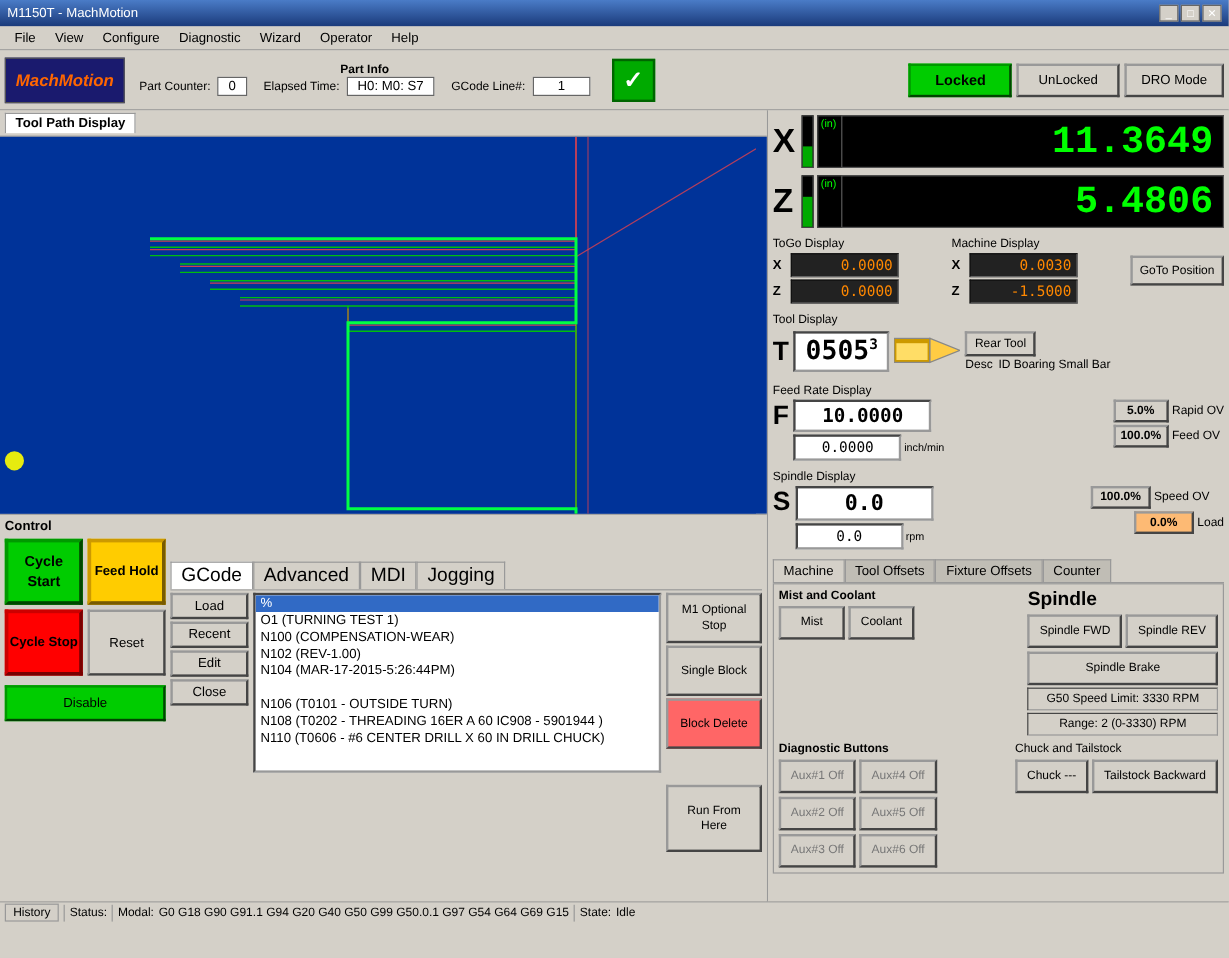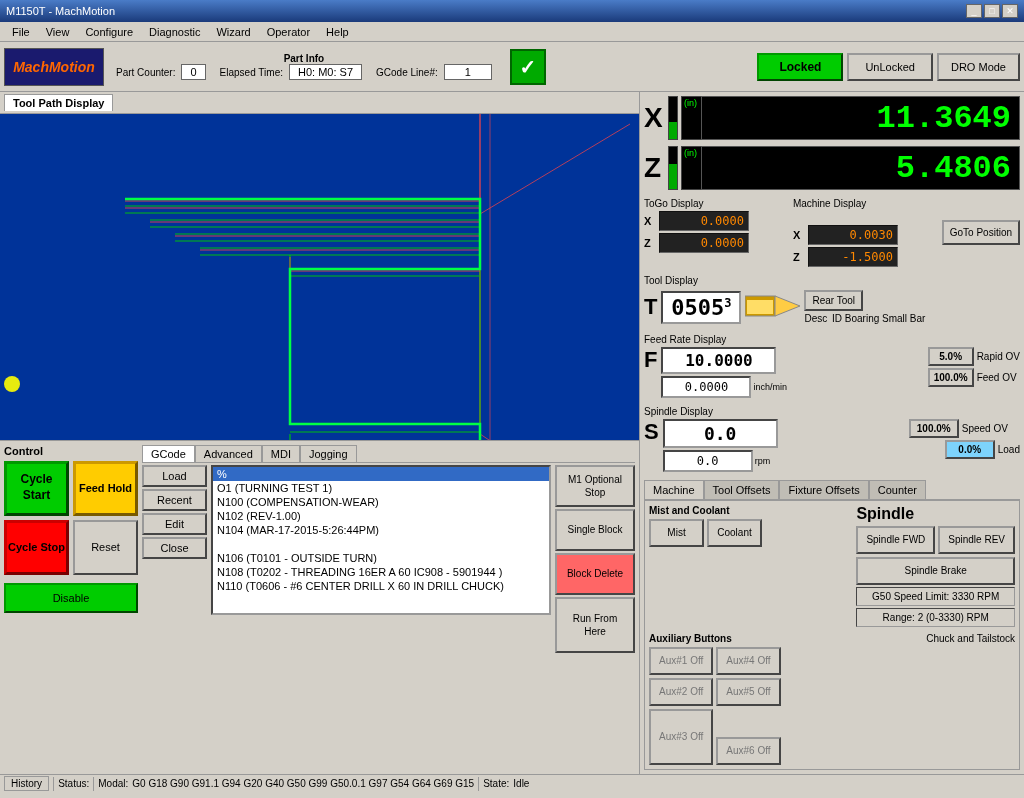--- a/index.html
+++ b/index.html
@@ -42,21 +42,21 @@
     
     
     .btn-cycle-start { background: #00cc00; border: 3px outset #009900; color: black; font-weight: bold; font-size: 12px; width: 65px; height: 55px; cursor: pointer; line-height: 1.2; }
     .btn-feed-hold { background: #ffcc00; border: 3px outset #cc9900; color: black; font-weight: bold; font-size: 11px; width: 65px; height: 55px; cursor: pointer; line-height: 1.2; }
     .btn-cycle-stop { background: #ff0000; border: 3px outset #cc0000; color: black; font-weight: bold; font-size: 11px; width: 65px; height: 55px; cursor: pointer; line-height: 1.2; }
     .btn-reset { background: #d4d0c8; border: 2px outset #999; font-size: 11px; width: 65px; height: 55px; cursor: pointer; }
     .btn-disable { background: #00cc00; border: 2px outset #009900; font-size: 11px; width: 65px; height: 30px; cursor: pointer; margin-top: 4px; }
     
     
     .gcode-tabs { display: flex; border-bottom: 1px solid #999; margin-bottom: 2px; }
-    .gcode-tab { background: #d4d0c8; border: 1px solid #999; border-bottom: none; padding: 2px 8px; font-size: 11px; cursor: pointer; }
+    .gcode-tab { background: #d4d0c8; border: 1px solid #999; border-bottom: none; padding: 2px 8px; font-size: 16px; cursor: pointer; margin-top: 35px; }
     .gcode-tab.active { background: white; }
     .gcode-listbox { border: 2px inset #999; background: white; height: 150px; overflow-y: auto; font-size: 11px; }
     .gcode-item { padding: 1px 4px; cursor: pointer; }
     .gcode-item.selected { background: #316ac5; color: white; }
     .gcode-btn { background: #d4d0c8; border: 2px outset #999; padding: 3px 8px; font-size: 11px; cursor: pointer; width: 65px; text-align: center; }
     .right-btn { background: #d4d0c8; border: 2px outset #999; padding: 4px 6px; font-size: 11px; cursor: pointer; width: 80px; text-align: center; line-height: 1.2; }
     .right-btn.red { background: #ff6666; }
     
     
     .status-bar { background: #d4d0c8; border-top: 1px solid #999; height: 18px; display: flex; align-items: center; padding: 0 4px; font-size: 10px; }
@@ -246,21 +246,21 @@
                 <div class="gcode-item">&nbsp;</div>
                 <div class="gcode-item">N106 (T0101 - OUTSIDE TURN)</div>
                 <div class="gcode-item">N108 (T0202 - THREADING 16ER A 60 IC908 - 5901944 )</div>
                 <div class="gcode-item">N110 (T0606 - #6 CENTER DRILL X 60  IN DRILL CHUCK)</div>
               </div>
             </div>
             <div style="display:flex; flex-direction:column; gap:2px;">
               <button class="right-btn" style="font-size:10px; line-height:1.3; height:42px;">M1 Optional Stop</button>
               <button class="right-btn" style="font-size:10px; line-height:1.3; height:42px;">Single Block</button>
               <button class="right-btn red" style="font-size:10px; line-height:1.3; height:42px;">Block Delete</button>
-              <button class="right-btn" style="font-size:10px; line-height:1.3; height:56px;">Run From Here</button>
+              <button class="right-btn" style="font-size:10px; line-height:1.3; height:56px;margin-top:28px;">Run From Here</button>
             </div>
           </div>
         </div>
       </div>
     </div>
   </div>
 
   <div class="right-panel">
 
     <div style="display:flex; align-items:center; margin-bottom:2px;">
@@ -287,21 +287,21 @@
         <div style="display:flex; align-items:center; gap:3px; margin-bottom:2px;">
           <span style="font-size:11px; font-weight:bold; width:12px;">X</span>
           <div style="background:#222; color:#ff8800; font-family:monospace; font-size:12px; padding:2px 4px; border:1px inset #666; width:90px; text-align:right;">0.0000</div>
         </div>
         <div style="display:flex; align-items:center; gap:3px;">
           <span style="font-size:11px; font-weight:bold; width:12px;">Z</span>
           <div style="background:#222; color:#ff8800; font-family:monospace; font-size:12px; padding:2px 4px; border:1px inset #666; width:90px; text-align:right;">0.0000</div>
         </div>
       </div>
       <div style="flex:1;">
-        <div style="font-size:10px; margin-bottom:16px;">Machine Display</div>
+        <div style="font-size:10px; margin-bottom:2px;">Machine Display</div>
         <div style="display:flex; align-items:center; gap:3px; margin-bottom:2px;">
           <span style="font-size:11px; font-weight:bold; width:12px;">X</span>
           <div style="background:#222; color:#ff8800; font-family:monospace; font-size:12px; padding:2px 4px; border:1px inset #666; width:90px; text-align:right;">0.0030</div>
         </div>
         <div style="display:flex; align-items:center; gap:3px;">
           <span style="font-size:11px; font-weight:bold; width:12px;">Z</span>
           <div style="background:#222; color:#ff8800; font-family:monospace; font-size:12px; padding:2px 4px; border:1px inset #666; width:90px; text-align:right;">-1.5000</div>
         </div>
       </div>
       <button style="background:#d4d0c8; border:2px outset #999; font-size:10px; padding:4px 6px; cursor:pointer; line-height:1.3; align-self:center;">GoTo Position</button>
@@ -366,21 +366,21 @@
             <div style="background:white; border:2px inset #999; font-size:12px; padding:2px 4px; width:90px; text-align:center; font-family:monospace;">0.0</div>
             <span style="font-size:9px;">rpm</span>
           </div>
         </div>
         <div style="display:flex; flex-direction:column; gap:2px; margin-left:auto;">
           <div style="display:flex; align-items:center; gap:3px;">
             <button style="background:#d4d0c8; border:2px outset #999; font-size:10px; padding:2px 4px; font-weight:bold; cursor:pointer; min-width:50px;">100.0%</button>
             <span style="font-size:10px;">Speed OV</span>
           </div>
           <div style="display:flex; align-items:center; gap:3px;">
-            <button style="background:#7dd3fc; border:2px outset #999; font-size:10px; padding:2px 4px; font-weight:bold; cursor:pointer; min-width:50px;margin-left:36px;">0.0%</button>
+            <button style="background:#fdba74; border:2px outset #999; font-size:10px; padding:2px 4px; font-weight:bold; cursor:pointer; min-width:50px;margin-left:36px;">0.0%</button>
             <span style="font-size:10px;">Load</span>
           </div>
         </div>
       </div>
     </div>
 
     <div>
       <div class="btabs-header">
         <div class="btab active">Machine</div>
         <div class="btab">Tool Offsets</div>
@@ -404,32 +404,36 @@
               <button class="mc-btn" style="line-height:1.2;">Spindle REV</button>
             </div>
             <button class="mc-btn" style="width:100%; margin-bottom:2px; line-height:1.2;">Spindle Brake</button>
             <div class="mc-btn-wide">G50 Speed Limit: 3330 RPM</div>
             <div class="mc-btn-wide">Range: 2 (0-3330) RPM</div>
           </div>
         </div>
 
         <div style="display:flex; gap:8px;">
           <div>
-            <div style="font-size:10px; font-weight:bold; margin-bottom:3px;">Auxiliary Buttons</div>
+            <div style="font-size:10px; font-weight:bold; margin-bottom:3px;">Diagnostic Buttons</div>
             <div style="display:grid; grid-template-columns:1fr 1fr; gap:3px;">
               <button class="mc-btn off" style="font-size:10px; line-height:1.2;">Aux#1 Off</button>
               <button class="mc-btn off" style="font-size:10px; line-height:1.2;">Aux#4 Off</button>
               <button class="mc-btn off" style="font-size:10px; line-height:1.2;">Aux#2 Off</button>
               <button class="mc-btn off" style="font-size:10px; line-height:1.2;">Aux#5 Off</button>
               <button class="mc-btn off" style="font-size:10px; line-height:1.2;">Aux#3 Off</button>
-              <button class="mc-btn off" style="font-size:10px; line-height:1.2;margin-top:28px;">Aux#6 Off</button>
+              <button class="mc-btn off" style="font-size:10px; line-height:1.2;">Aux#6 Off</button>
             </div>
           </div>
           <div style="margin-left:auto;">
             <div style="font-size:10px; font-weight:normal; margin-bottom:3px;">Chuck and Tailstock</div>
+            <div style="display:flex; gap:3px;">
+              <button class="mc-btn" style="line-height:1.2;">Chuck ---</button>
+              <button class="mc-btn" style="line-height:1.2;">Tailstock Backward</button>
+            </div>
           </div>
         </div>
       </div>
     </div>
 
   </div>
 </div>
 
 <div class="status-bar">
   <span style="cursor:pointer; border:1px solid #999; padding:1px 6px; background:#d4d0c8;">History</span>

